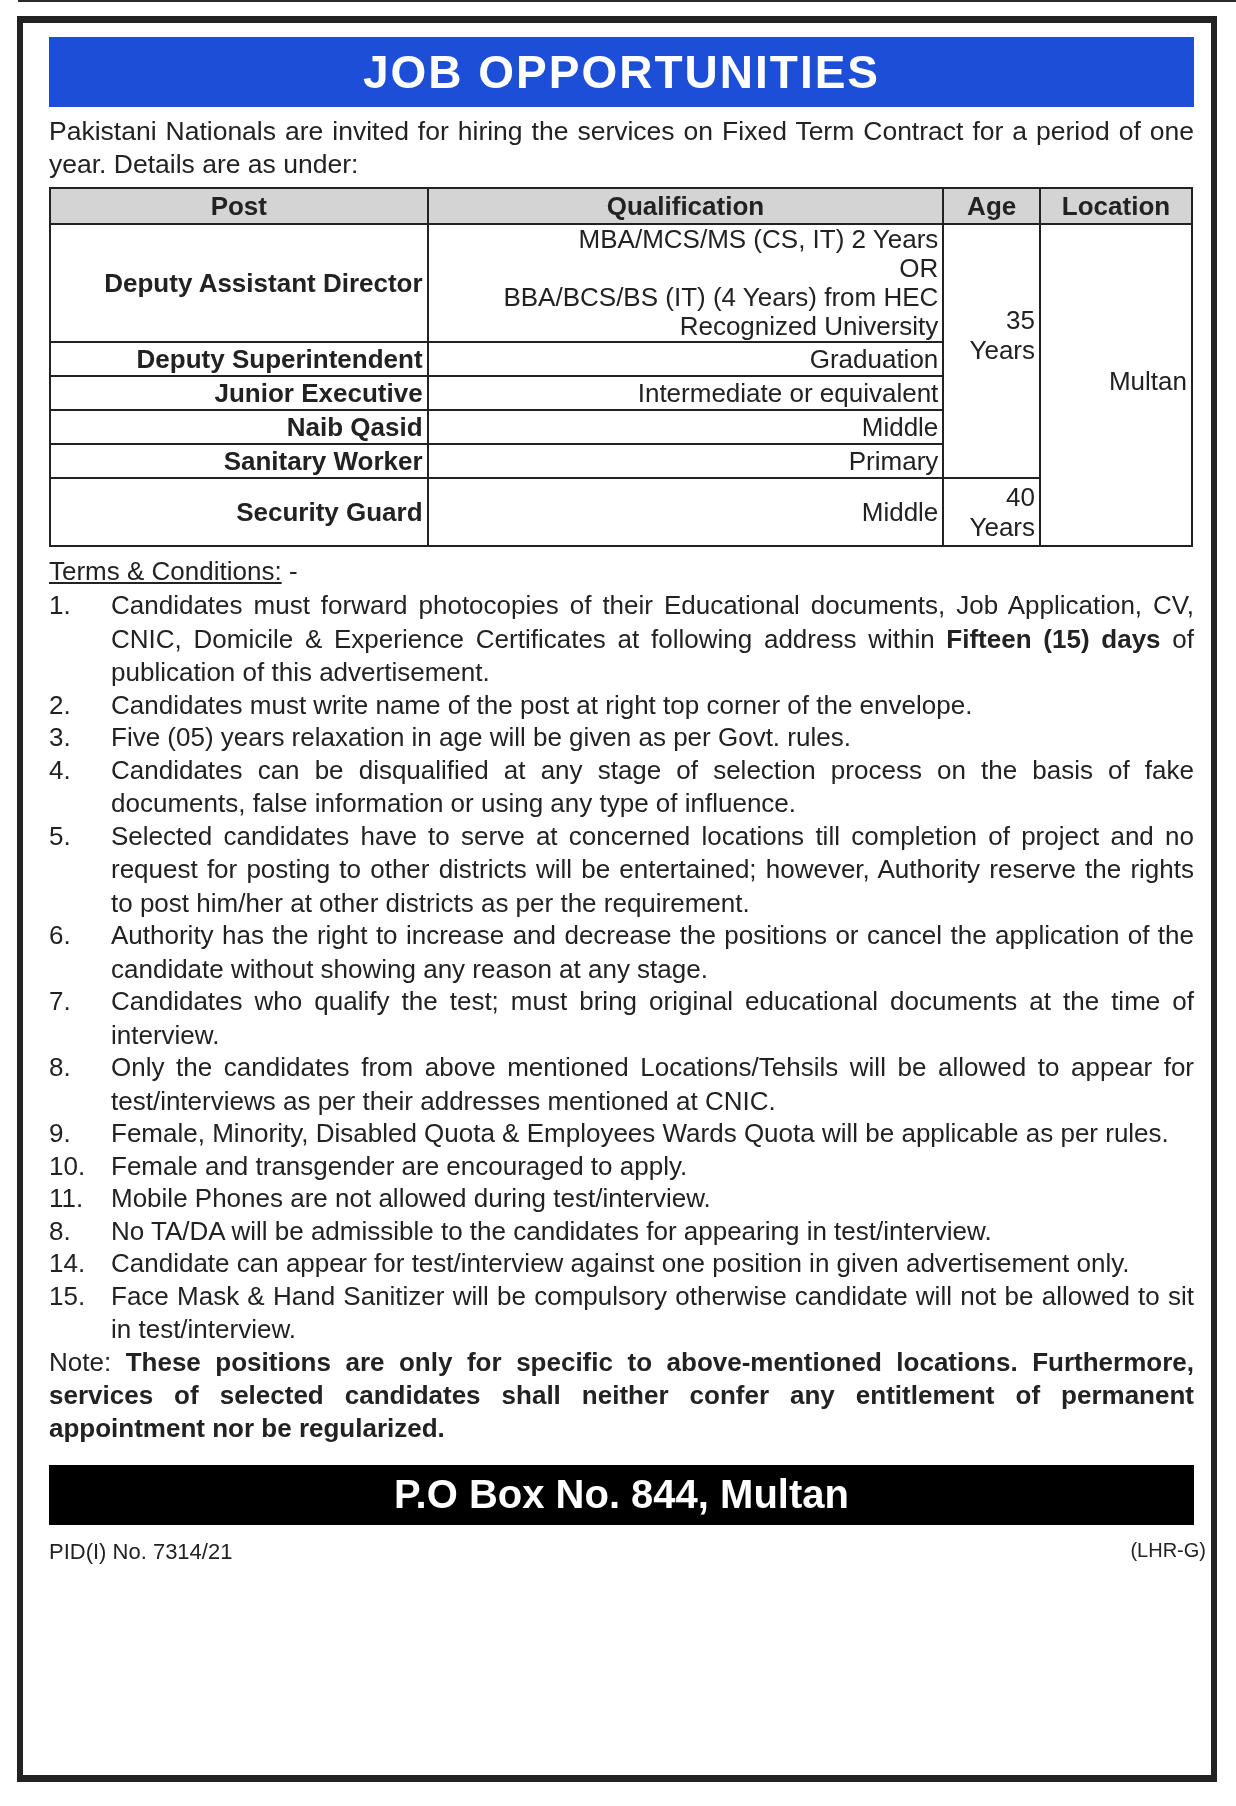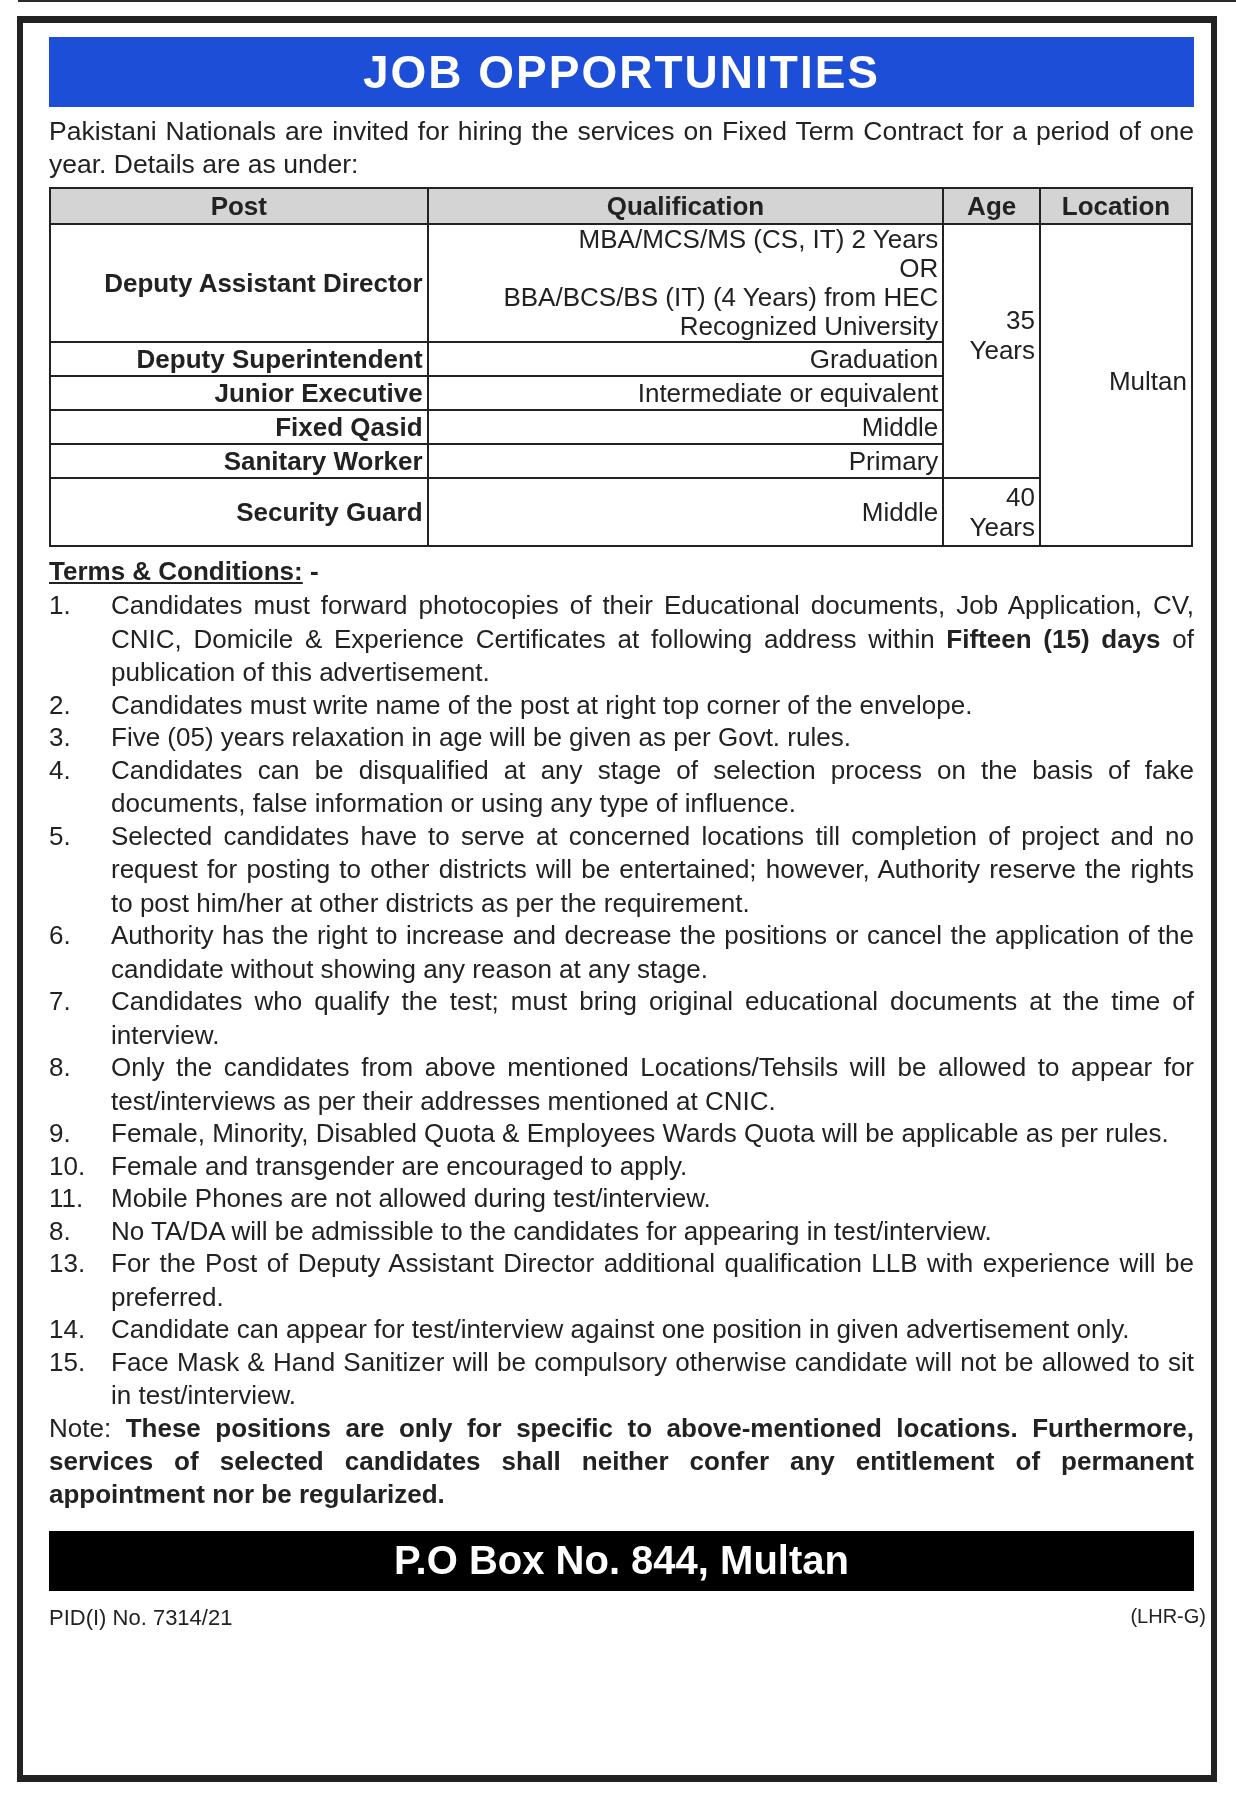--- a/index.html
+++ b/index.html
@@ -10,21 +10,21 @@
            border: 6px solid #222222; border-top-width: 7px; border-bottom-width: 7px; box-sizing: border-box; background:#fff; }
   .inner { position: absolute; left: 26px; top: 14px; width: 1145px; }
   .title-bar { background: #1d4ed8; color: #ffffff; height: 70px; display: flex; align-items: center; justify-content: center;
                font-weight: bold; font-size: 46px; letter-spacing: 2px; font-family: "Liberation Sans", sans-serif; }
   .intro { font-size: 26.5px; line-height: 33px; margin-top: 8px; text-align: justify; color: #222; }
   table.jobs { border-collapse: collapse; width: 1144px; margin-top: 6px; font-size: 26px; table-layout: fixed; }
   table.jobs th, table.jobs td { border: 2.5px solid #222; text-align: center; vertical-align: middle; padding: 0 4px; }
   table.jobs th { background: #d4d4d4; font-weight: bold; height: 34px; font-size: 26px; }
   table.jobs td.post { font-weight: bold; }
   table.jobs td { line-height: 32px; text-align: right; }
-  .terms-head { font-size: 26px; font-weight: bold; margin-top: 8px; line-height: 32px; }
+  .terms-head { font-size: 26px; font-weight: normal; margin-top: 8px; line-height: 32px; }
   .terms-head span.u { text-decoration: underline; }
   ol.terms { list-style: none; margin: 2px 0 0 0; padding: 0; }
   ol.terms li { display: flex; font-size: 26px; line-height: 33.5px; margin-bottom: -1px; }
   ol.terms li .num { width: 62px; flex: none; }
   ol.terms li .txt { flex: 1; text-align: justify; }
   .note { font-size: 26px; line-height: 33px; text-align: justify; margin-top: 0; }
   .note b { font-weight: bold; }
   .pobox { background: #000000; color: #fff; height: 60px; display: flex; align-items: center; justify-content: center;
            font-size: 40px; font-weight: bold; margin-top: 20px; }
   .footer { display: flex; justify-content: space-between; font-size: 22px; margin-top: 14px; padding-right: 0; gap: 25px; }
@@ -74,21 +74,21 @@
         </tr>
         <tr style="height:32px">
           <td class="post">Deputy Superintendent</td>
           <td>Graduation</td>
         </tr>
         <tr style="height:32px">
           <td class="post">Junior Executive</td>
           <td>Intermediate or equivalent</td>
         </tr>
         <tr style="height:34px">
-          <td class="post">Fixed Qasid</td>
+          <td class="post">Naib Qasid</td>
           <td>Middle</td>
         </tr>
         <tr style="height:34px">
           <td class="post">Sanitary Worker</td>
           <td>Primary</td>
         </tr>
         <tr style="height:68px">
           <td class="post">Security Guard</td>
           <td>Middle</td>
           <td style="line-height:30px">
@@ -144,24 +144,20 @@
         </li>
       <li>
           <span class="num">11.</span>
           <span class="txt">Mobile Phones are not allowed during test/interview.</span>
         </li>
       <li>
           <span class="num">8.</span>
           <span class="txt">No TA/DA will be admissible to the candidates for appearing in test/interview.</span>
         </li>
       <li>
-          <span class="num">13.</span>
-          <span class="txt">For the Post of Deputy Assistant Director additional qualification LLB with experience will be preferred.</span>
-        </li>
-      <li>
           <span class="num">14.</span>
           <span class="txt">Candidate can appear for test/interview against one position in given advertisement only.</span>
         </li>
       <li>
           <span class="num">15.</span>
           <span class="txt">Face Mask &amp; Hand Sanitizer will be compulsory otherwise candidate will not be allowed to sit in test/interview.</span>
         </li>
     </ol>
 
     <div class="note"><span>Note: </span><b>These positions are only for specific to above-mentioned locations. Furthermore, services of selected candidates shall neither confer any entitlement of permanent appointment nor be regularized.</b></div>

